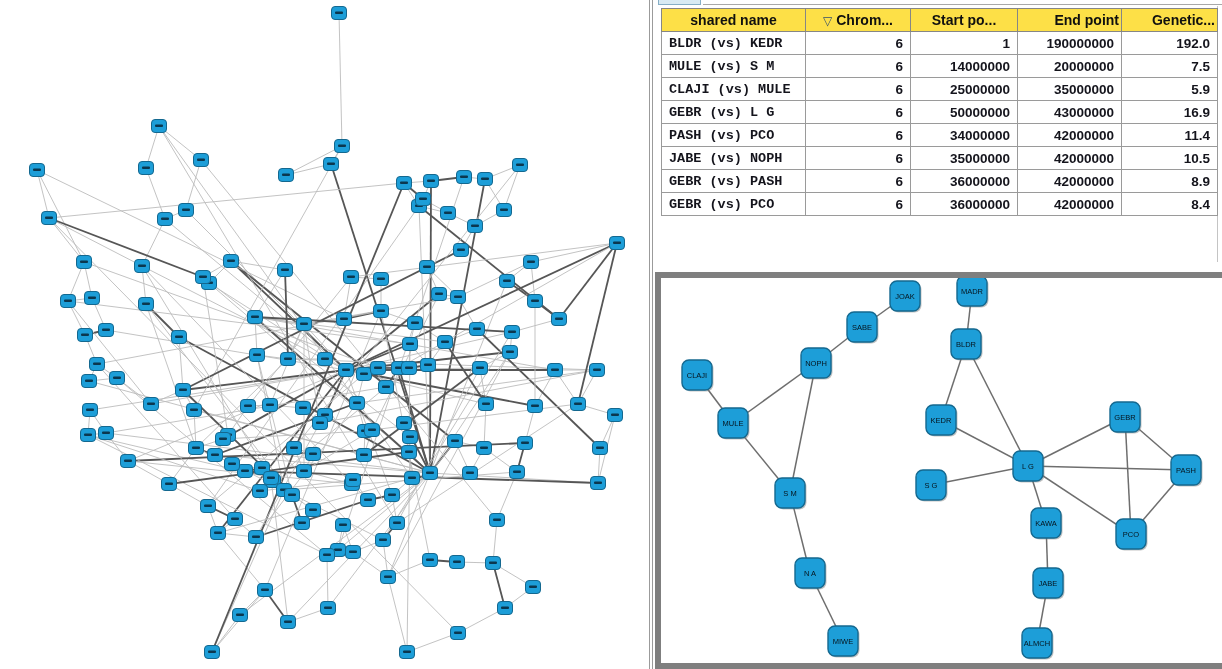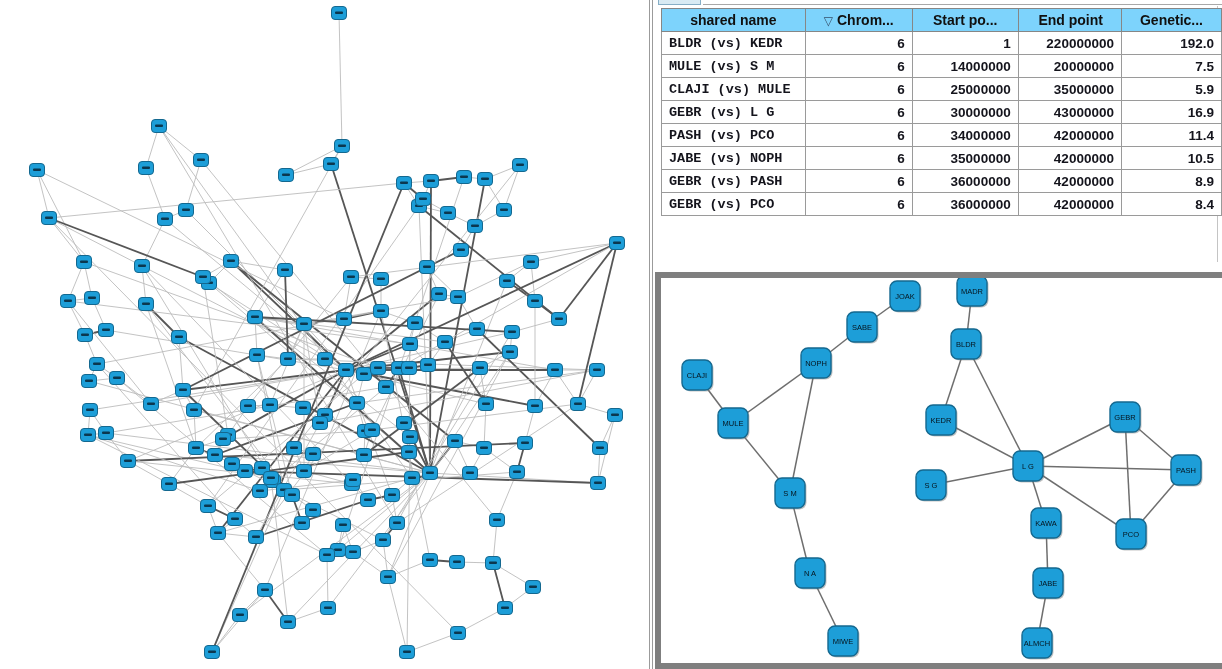--- a/index.html
+++ b/index.html
@@ -12,22 +12,22 @@
   .v-div-a { left:649px; } .v-div-b { left:652px; }
 
   
   .table-panel { position:absolute; left:656px; top:0; width:566px; height:265px; background:#ffffff; }
   .tab-chip { position:absolute; left:2px; top:0; width:43px; height:5px; background:#d8eaf3;
               border:1px solid #86aec6; border-top:none; }
   .top-line { position:absolute; left:47px; top:4px; width:519px; height:1px; background:#a8a8a8; }
   .right-line { position:absolute; left:561px; top:6px; width:1px; height:256px; background:#c4c4c4; }
   table.mapping { position:absolute; left:5px; top:8px; border-collapse:collapse; table-layout:fixed;
                   font-family:"Liberation Sans", sans-serif; }
-  table.mapping th { background:#7dd3fc; border:1px solid #868686; height:23px;
-                     font-size:14px; font-weight:700; color:#10100f; padding:0 18px; }
+  table.mapping th { background:#fde047; border:1px solid #868686; height:23px;
+                     font-size:14px; font-weight:700; color:#10100f; padding:0 2px; }
   table.mapping td { border:1px solid #9a9a9a; background:#ffffff; height:23px;
                      font-size:13.5px; font-weight:700; color:#14141c; padding:0 7px;
                      white-space:nowrap; overflow:hidden; }
   table.mapping td.c-name { text-align:left;font-family:Liberation Mono, monospace; }
   table.mapping td.c-num  { text-align:right; }
   .th-center { text-align:center; } .th-right { text-align:right; }
   .w0{width:144px} .w1{width:105px} .w2{width:107px} .w3{width:104px} .w4{width:96px}
   .filter-glyph { font-size:12px; color:#35506a; margin-right:4px; font-weight:400; }
 
   
@@ -992,41 +992,41 @@
           <th class="th-right">
             <span>Genetic...</span>
           </th>
         </tr>
       </thead>
       <tbody>
           <tr>
             <td class="c-name">BLDR (vs) KEDR</td>
             <td class="c-num">6</td>
             <td class="c-num">1</td>
-            <td class="c-num">220000000</td>
+            <td class="c-num">190000000</td>
             <td class="c-num">192.0</td>
           </tr>
           <tr>
             <td class="c-name">MULE (vs) S M</td>
             <td class="c-num">6</td>
             <td class="c-num">14000000</td>
             <td class="c-num">20000000</td>
             <td class="c-num">7.5</td>
           </tr>
           <tr>
             <td class="c-name">CLAJI (vs) MULE</td>
             <td class="c-num">6</td>
             <td class="c-num">25000000</td>
             <td class="c-num">35000000</td>
             <td class="c-num">5.9</td>
           </tr>
           <tr>
             <td class="c-name">GEBR (vs) L G</td>
             <td class="c-num">6</td>
-            <td class="c-num">30000000</td>
+            <td class="c-num">50000000</td>
             <td class="c-num">43000000</td>
             <td class="c-num">16.9</td>
           </tr>
           <tr>
             <td class="c-name">PASH (vs) PCO</td>
             <td class="c-num">6</td>
             <td class="c-num">34000000</td>
             <td class="c-num">42000000</td>
             <td class="c-num">11.4</td>
           </tr>

